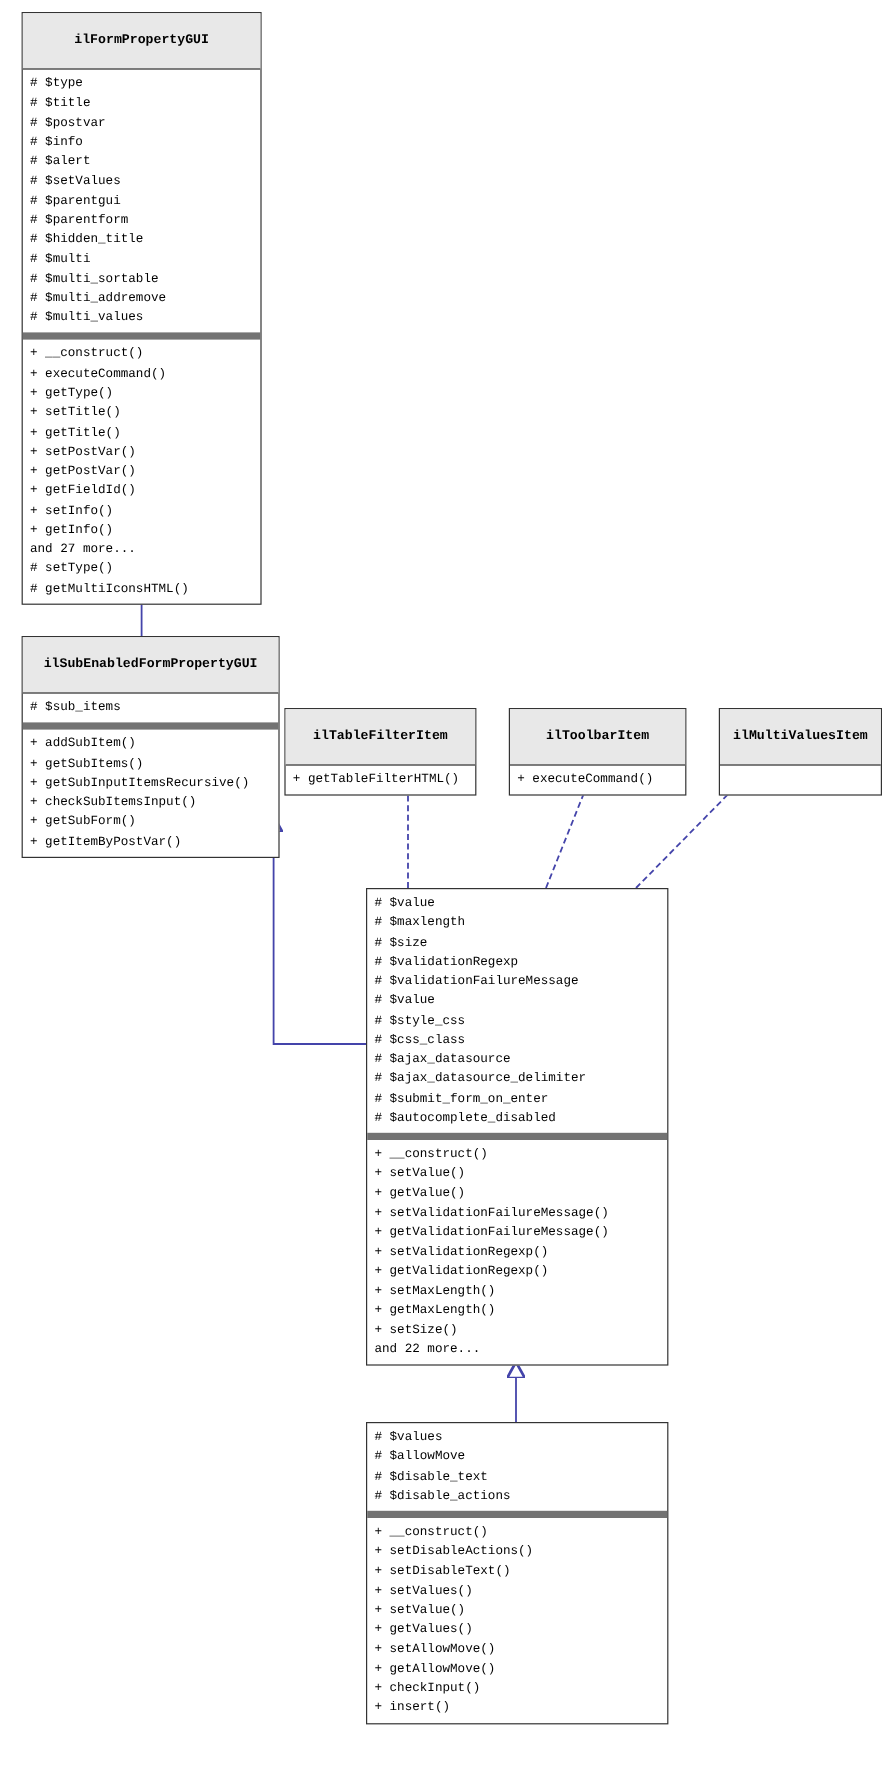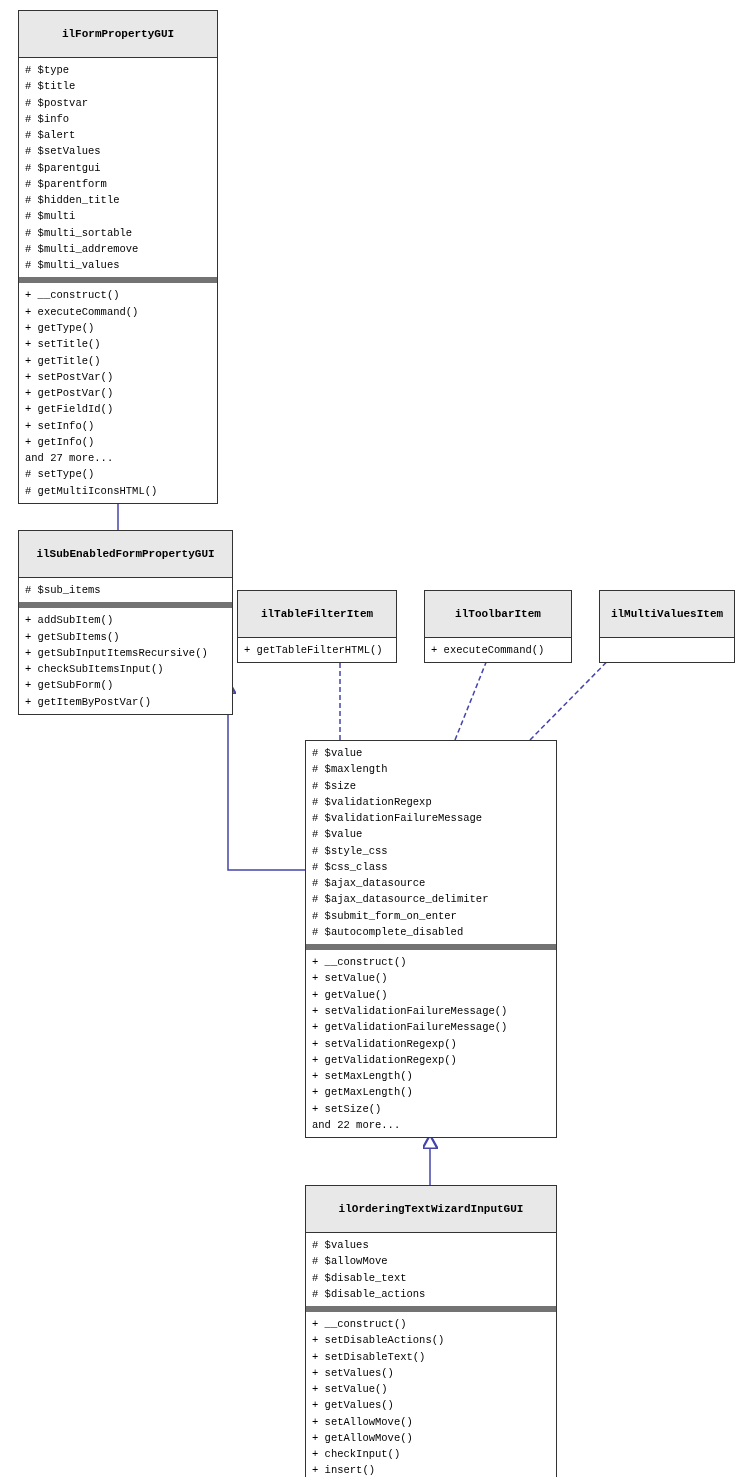--- a/index.html
+++ b/index.html
@@ -175,21 +175,20 @@
       <div>+ setValidationRegexp()</div>
       <div>+ getValidationRegexp()</div>
       <div>+ setMaxLength()</div>
       <div>+ getMaxLength()</div>
       <div>+ setSize()</div>
       <div>and 22 more...</div>
     </div>
   </div>
 
   <div class="uml-box" style="left: 305px; top: 1185px; width: 252px;">
-    <div class="uml-box-title">ilOrderingTextWizardInputGUI</div>
     <div class="uml-box-section">
       <div># $values</div>
       <div># $allowMove</div>
       <div># $disable_text</div>
       <div># $disable_actions</div>
     </div>
     <div class="uml-box-section">
       <div>+ __construct()</div>
       <div>+ setDisableActions()</div>
       <div>+ setDisableText()</div>

